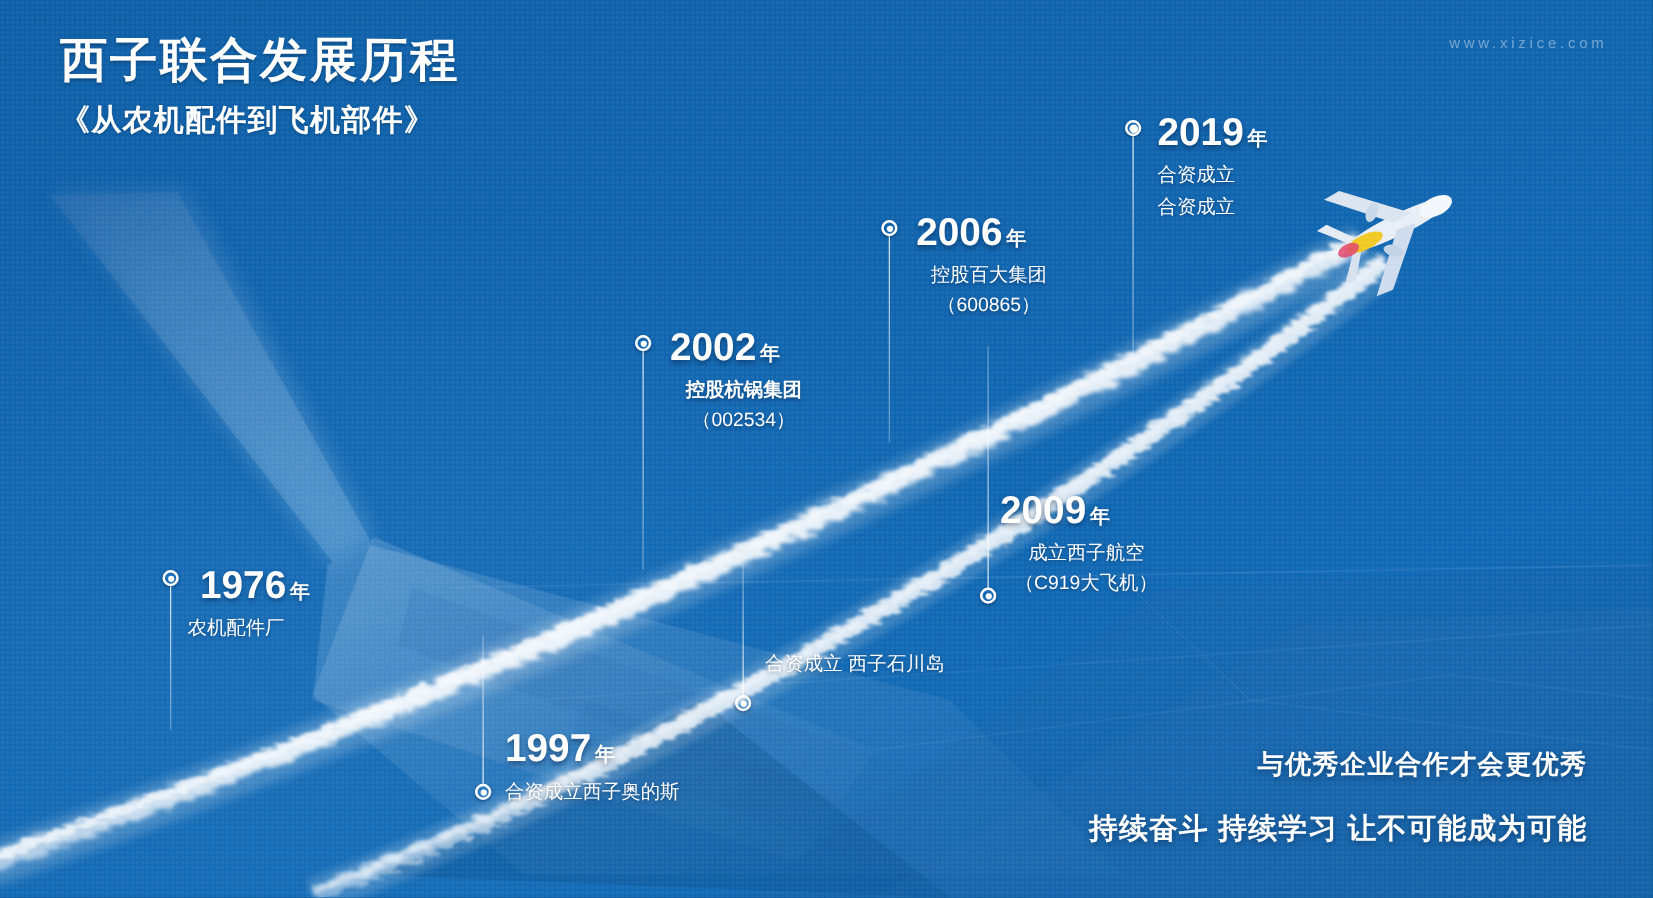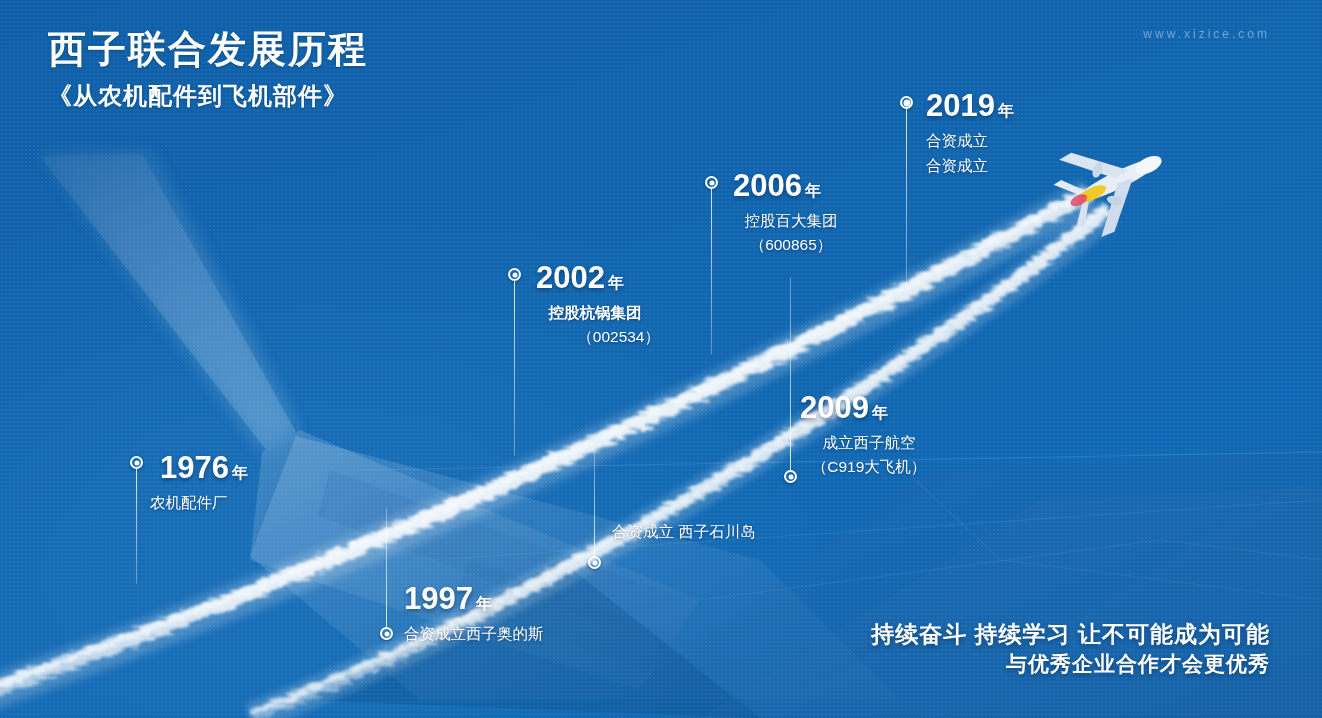--- a/index.html
+++ b/index.html
@@ -31,21 +31,21 @@
   #title{
     font-size:38px;font-weight:bold;color:#ffffff;letter-spacing:2px;
     line-height:1.05;text-shadow:0 1px 3px rgba(0,0,0,.25);
   }
   #subtitle{
     margin-top:10px;font-size:24px;font-weight:bold;color:#ffffff;letter-spacing:1px;
     text-shadow:0 1px 3px rgba(0,0,0,.25);
   }
 
   #watermark{
-    position:absolute;right:52px;top:27px;
+    position:absolute;right:36px;top:27px;
     font-size:12px;letter-spacing:3px;color:rgba(255,255,255,.40);
   }
 
   
   .milestone{position:absolute;}
   .ms-year{
     color:#ffffff;font-weight:bold;font-size:31px;line-height:1;
     white-space:nowrap;text-shadow:0 2px 4px rgba(0,20,50,.45);
   }
   .ms-year .suffix{font-size:16px;font-weight:bold;margin-left:3px;}
@@ -229,21 +229,21 @@
     <div class="ms-desc" style="margin-left:24px;">合资成立西子奥的斯</div>
   </div>
 
   <div class="milestone" style="left:508px;top:262px;">
     <div class="dot" style="left:0;top:6px;"></div>
     <div class="lead" style="left:6px;top:19px;height:175px;"></div>
     <div class="ms-year" style="margin-left:28px;">
       <span>2002</span><span class="suffix">年</span>
     </div>
     <div class="ms-desc bold center" style="margin-left:22px;width:130px;">控股杭锅集团</div>
-    <div class="ms-desc center" style="margin-left:22px;width:130px;margin-top:2px;text-align:right;">（002534）</div>
+    <div class="ms-desc center" style="margin-left:22px;width:130px;margin-top:2px;">（002534）</div>
   </div>
 
   <div class="milestone" style="left:588px;top:512px;">
     <div class="dot" style="left:0;top:44px;"></div>
     <div class="lead up" style="left:6px;top:-60px;height:105px;"></div>
     <div class="ms-desc" style="margin-left:24px;">合资成立 西子石川岛</div>
   </div>
 
   <div class="milestone" style="left:705px;top:170px;">
     <div class="dot" style="left:0;top:6px;"></div>
@@ -269,17 +269,17 @@
     <div class="dot solid" style="left:0;top:6px;"></div>
     <div class="lead" style="left:6px;top:19px;height:175px;"></div>
     <div class="ms-year" style="margin-left:26px;">
       <span>2019</span><span class="suffix">年</span>
     </div>
     <div class="ms-desc" style="margin-left:26px;">合资成立</div>
     <div class="ms-desc" style="margin-left:26px;margin-top:3px;">合资成立</div>
   </div>
 
   <div id="slogans">
+    <div class="slogan" id="slogan-1">与优秀企业合作才会更优秀</div>
     <div class="slogan" id="slogan-2">持续奋斗 持续学习 让不可能成为可能</div>
-    <div class="slogan" id="slogan-1">与优秀企业合作才会更优秀</div>
   </div>
 
 </div>
 
 </body></html>

